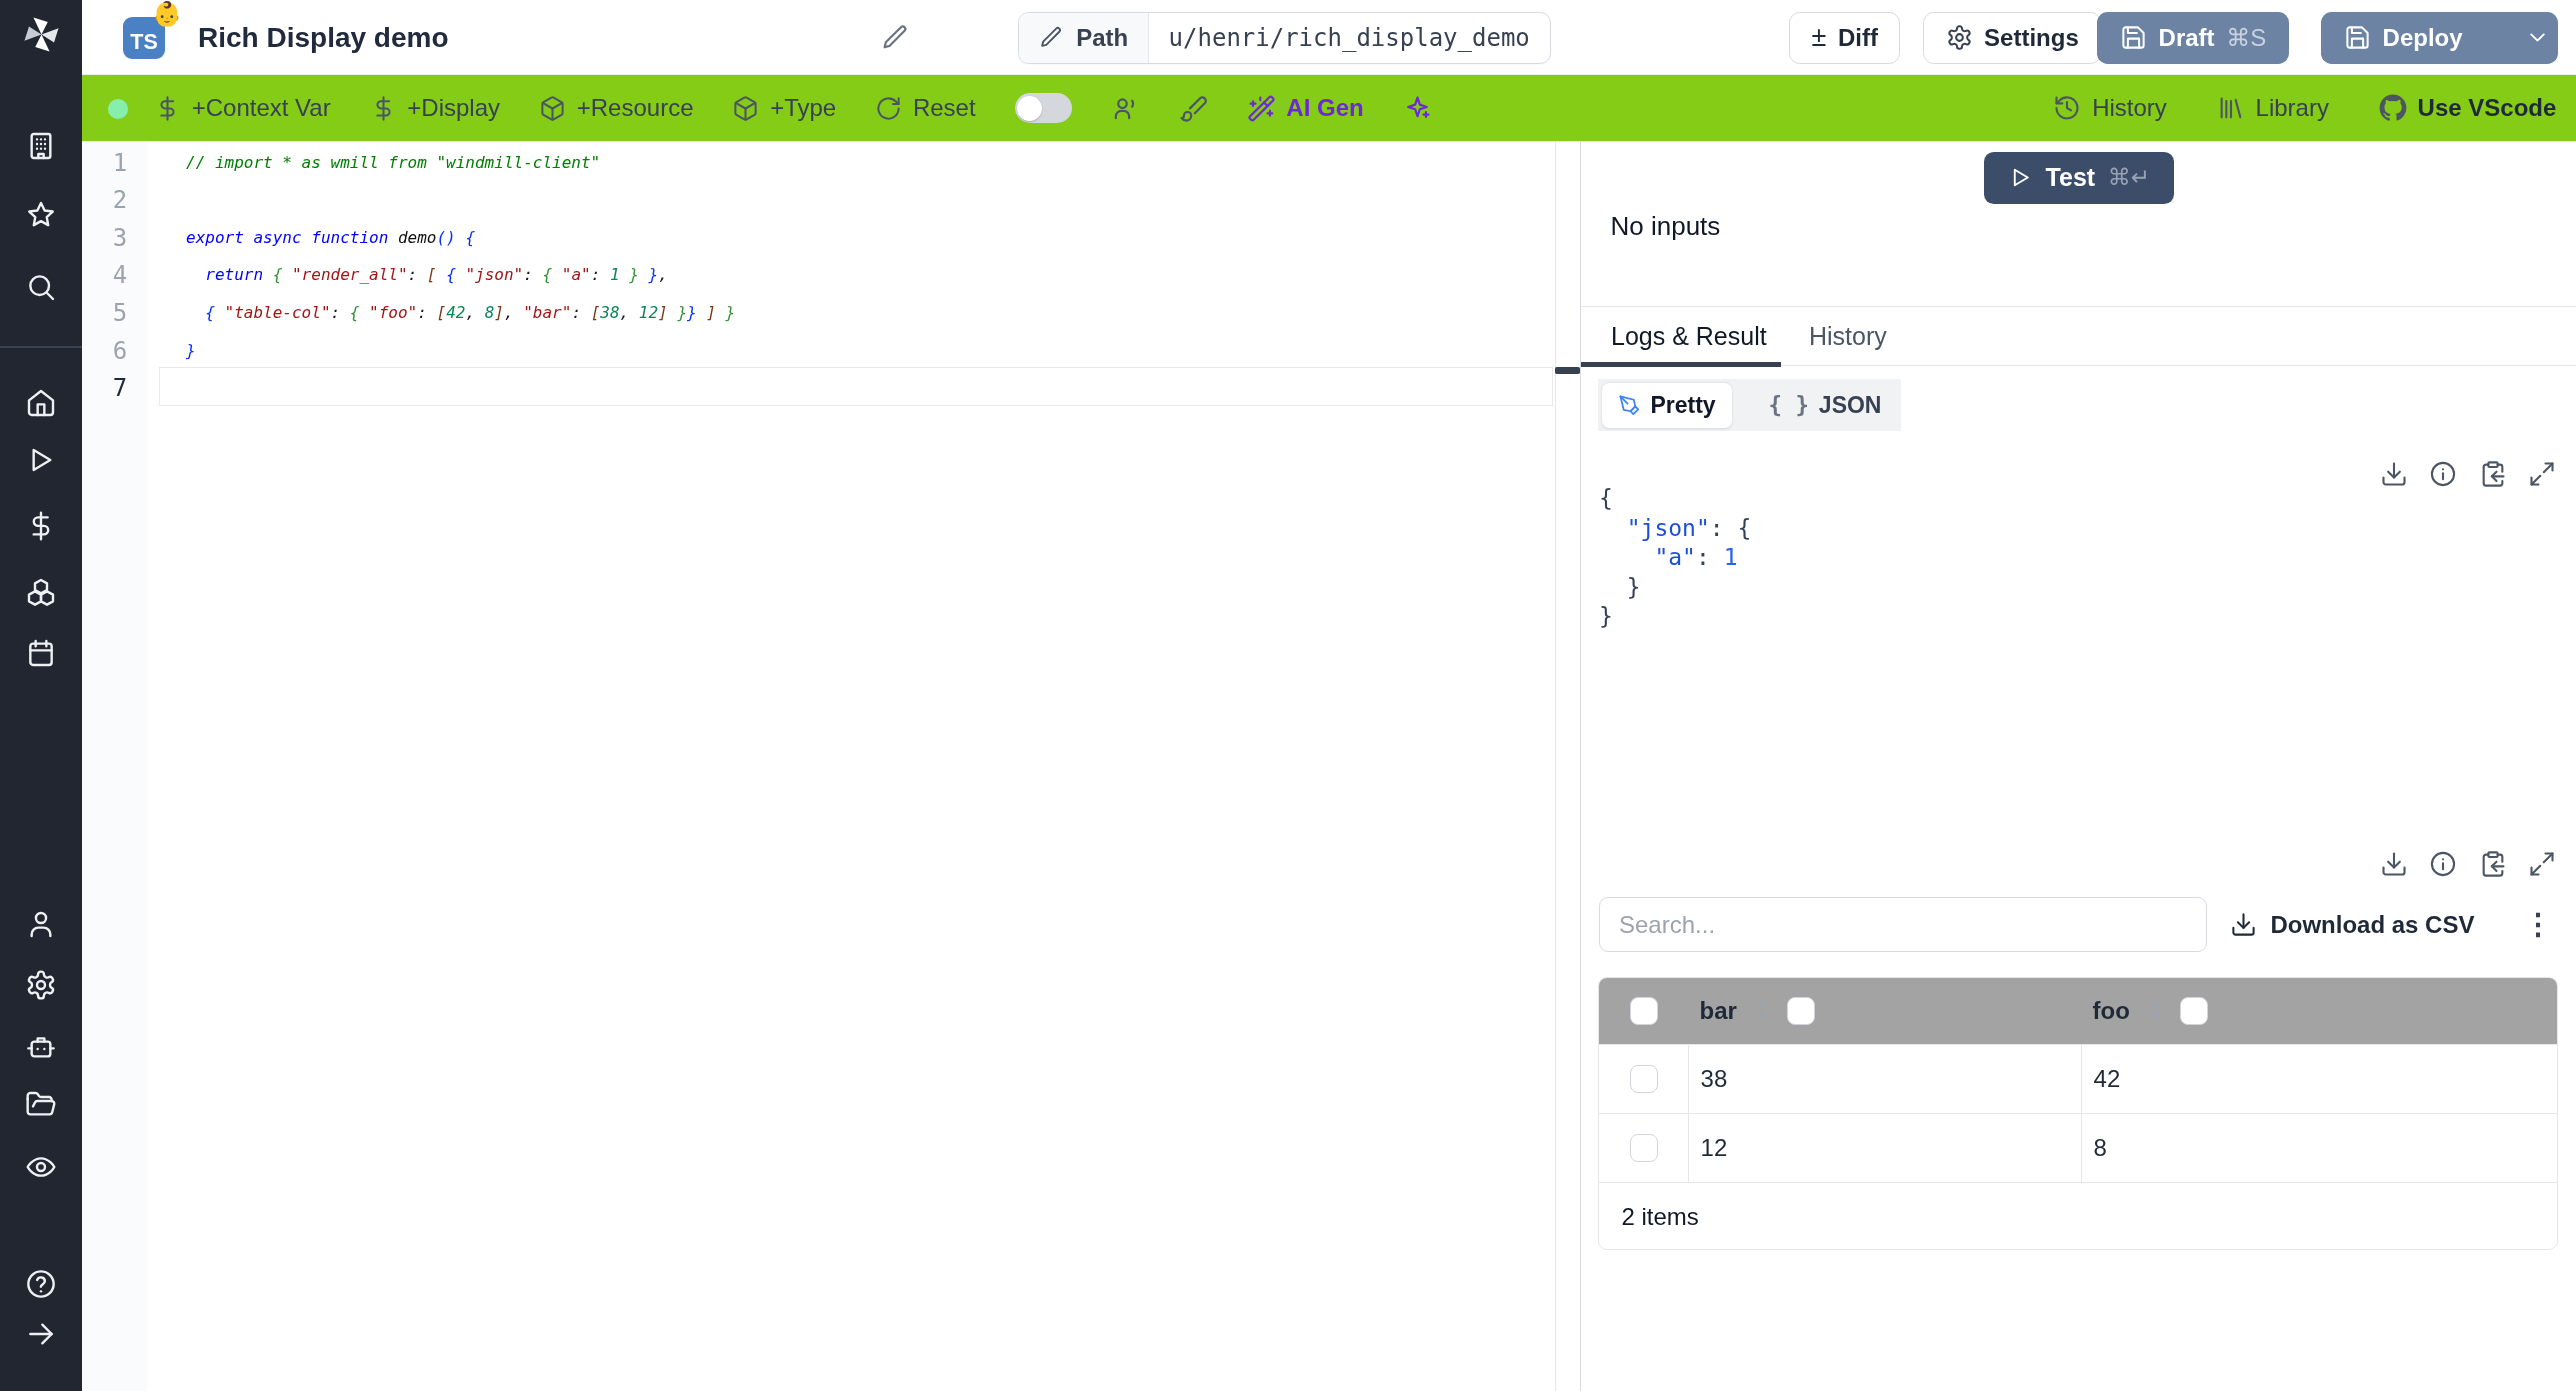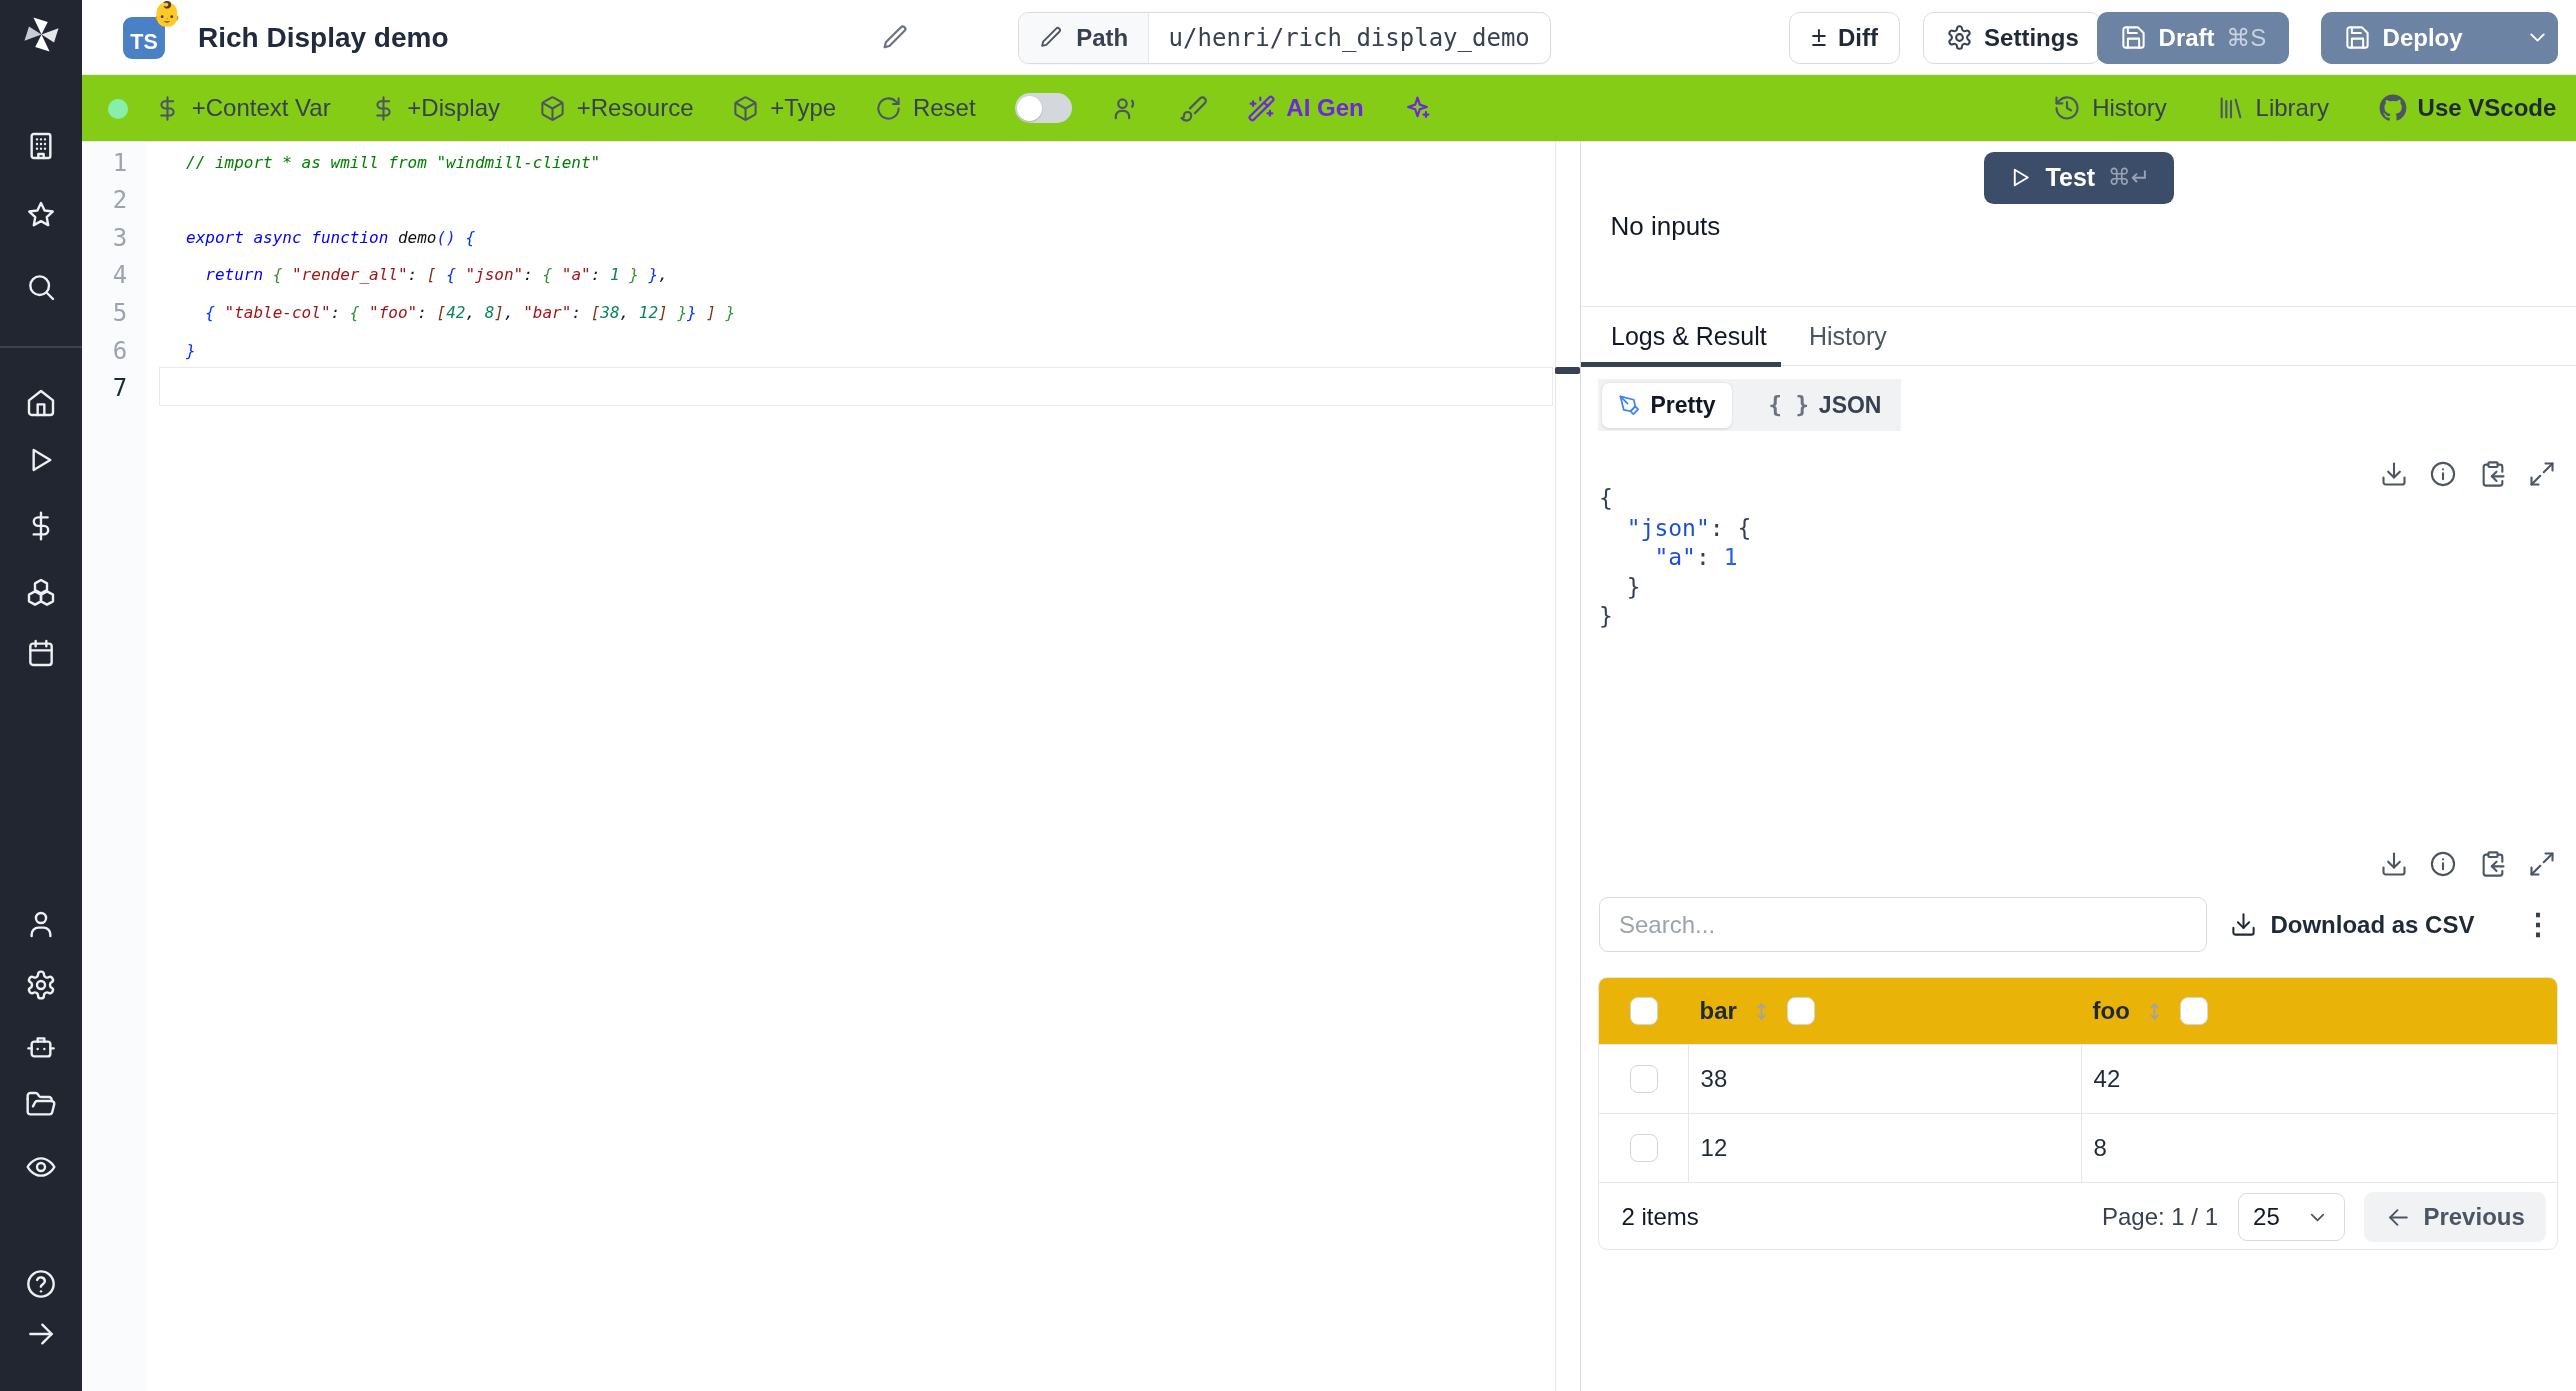--- a/index.html
+++ b/index.html
@@ -92,21 +92,21 @@
   .jk { color:#1d4ed8; } .jn { color:#2563eb; } .jp { color:#334155; }
 
   #search-input { position:absolute; left:18px; top:755px; width:608px; height:55px; border:1.8px solid #d7dbe0; border-radius:9px; font-size:24px; padding:0 19px; color:#111827; outline:none; font-family:"Liberation Sans", sans-serif; }
   #search-input::placeholder { color:#9ca3af; }
   #dl-csv { position:absolute; left:649px; top:755px; height:55px; display:flex; align-items:center; gap:13.4px; font-size:24px; font-weight:600; color:#1f2937; cursor:pointer; }
   #kebab { position:absolute; right:23px; top:758px; width:30px; height:48px; display:flex; align-items:center; justify-content:center; color:#374151; cursor:pointer; }
 
   
   #table-card { position:absolute; left:17px; top:835px; width:960px; height:273px; border:0.9px solid #e5e7eb; border-radius:9px; overflow:hidden; background:#fff; }
   .trow { display:grid; grid-template-columns:89px 393px 1fr; align-items:center; }
-  #thead { height:66px; background:#eab308; }
+  #thead { height:66px; background:#a3a3a3; }
   .th-cell { display:flex; align-items:center; gap:13.4px; padding:0 11.6px; font-size:24px; font-weight:700; color:#1f2937; }
   .cb { width:28px; height:28px; border:1.8px solid #d1d5db; border-radius:8px; background:#fff; cursor:pointer; flex:0 0 auto; }
   .cb-cell { display:flex; justify-content:center; }
   .sort-icon { color:#9ca3af; cursor:pointer; }
   .tbody-row { height:69px; border-top:0.9px solid #e5e7eb; }
   .td { padding:0 11.6px; font-size:24px; color:#1f2937; align-self:stretch; display:flex; align-items:center; border-left:0.9px solid #e5e7eb; }
   #tfoot { height:69px; border-top:0.9px solid #e5e7eb; display:flex; align-items:center; padding:0 10.7px 0 22.4px; }
   #items-count { font-size:24px; color:#111827; }
   #pager { margin-left:auto; display:flex; align-items:center; gap:19.7px; }
   #page-label { font-size:24px; color:#374151; }
@@ -592,37 +592,17 @@
           <div class="trow tbody-row">
             <div class="cb-cell">
               <span class="cb"></span>
             </div>
     <div class="td">12</div>
     <div class="td">8</div>
           </div>
         </div>
       <div id="tfoot">
         <span id="items-count">2 items</span>
-        <div id="pager">
-          <span id="page-label">Page: 1 / 1</span>
-          <div id="page-size">
-            <span>25</span>
-            <span class="icon chevron" style="width:23px;height:23px;color:#4b5563">
-                <svg viewBox="0 0 24 24" width="100%" height="100%" fill="none" stroke="currentColor" stroke-width="1.8" stroke-linecap="round" stroke-linejoin="round">
-                  <path d="m6 9 6 6 6-6"></path>
-                </svg>
-              </span>
-          </div>
-          <div id="prev-btn">
-            <span class="icon arrow-left" style="width:25px;height:25px">
-                <svg viewBox="0 0 24 24" width="100%" height="100%" fill="none" stroke="currentColor" stroke-width="1.8" stroke-linecap="round" stroke-linejoin="round">
-                  <path d="M20 12H4"></path>
-                  <path d="m11 19-7-7 7-7"></path>
-                </svg>
-              </span>
-            <span>Previous</span>
-          </div>
-        </div>
       </div>
     </div>
   </section>
 </div>
 
 
 </body></html>

